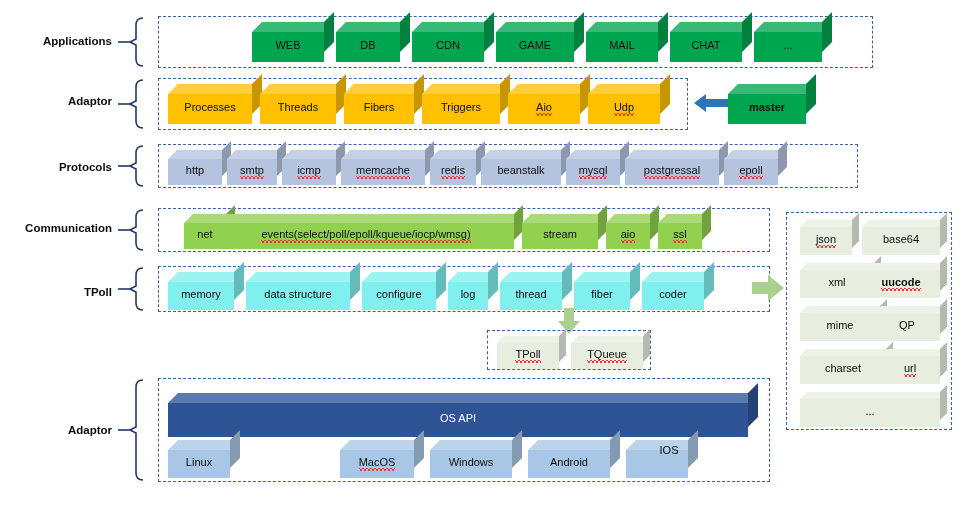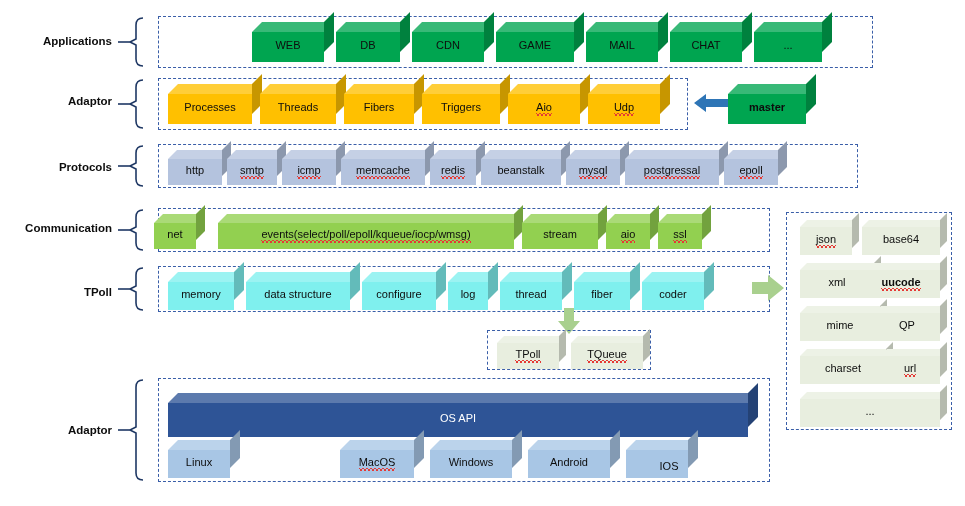--- a/index.html
+++ b/index.html
@@ -230,21 +230,21 @@
       <div class="face-side" style="top: 0px; width: 9px; height: 26px; background: rgb(140, 152, 173); transform: skewY(-45deg); transform-origin: left top; right: 0px;"></div>
       <div class="lbl" style="top: 14px; width: 94px;"><span class="sq">postgressal</span></div>
     </div>
     <div class="box3d" style="left: 724px; top: 150px; width: 63px; height: 35px;">
       <div class="face-front" style="top: 9px; width: 54px; height: 26px; background: rgb(180, 195, 222);"></div>
       <div class="face-top" style="width: 54px; height: 9px; background: rgb(197, 208, 229); transform: skewX(-45deg); transform-origin: left bottom;"></div>
       <div class="face-side" style="top: 0px; width: 9px; height: 26px; background: rgb(140, 152, 173); transform: skewY(-45deg); transform-origin: left top; right: 0px;"></div>
       <div class="lbl" style="top: 14px; width: 54px;"><span class="sq">epoll</span></div>
     </div>
     <div class="group" style="left: 158px; top: 208px; width: 612px; height: 44px;"></div>
-    <div class="box3d" style="left: 154px; top: 214px; width: 51px; height: 35px;">
+    <div class="box3d" style="left: 184px; top: 214px; width: 51px; height: 35px;">
       <div class="face-front" style="top: 9px; width: 42px; height: 26px; background: rgb(146, 208, 80);"></div>
       <div class="face-top" style="width: 42px; height: 9px; background: rgb(170, 218, 119); transform: skewX(-45deg); transform-origin: left bottom;"></div>
       <div class="face-side" style="top: 0px; width: 9px; height: 26px; background: rgb(114, 162, 62); transform: skewY(-45deg); transform-origin: left top; right: 0px;"></div>
       <div class="lbl" style="top: 14px; width: 42px;">net</div>
     </div>
     <div class="box3d" style="left: 218px; top: 214px; width: 305px; height: 35px;">
       <div class="face-front" style="top: 9px; width: 296px; height: 26px; background: rgb(146, 208, 80);"></div>
       <div class="face-top" style="width: 296px; height: 9px; background: rgb(170, 218, 119); transform: skewX(-45deg); transform-origin: left bottom;"></div>
       <div class="face-side" style="top: 0px; width: 9px; height: 26px; background: rgb(114, 162, 62); transform: skewY(-45deg); transform-origin: left top; right: 0px;"></div>
       <div class="lbl" style="top: 14px; width: 296px;"><span class="sq">events(select/poll/epoll/kqueue/iocp/wmsg)</span></div>
@@ -416,21 +416,21 @@
     <div class="box3d" style="left: 528px; top: 440px; width: 92px; height: 38px;">
       <div class="face-front" style="top: 10px; width: 82px; height: 28px; background: rgb(168, 198, 229);"></div>
       <div class="face-top" style="width: 82px; height: 10px; background: rgb(187, 211, 235); transform: skewX(-45deg); transform-origin: left bottom;"></div>
       <div class="face-side" style="top: 0px; width: 10px; height: 28px; background: rgb(131, 154, 179); transform: skewY(-45deg); transform-origin: left top; right: 0px;"></div>
       <div class="lbl" style="top: 16px; width: 82px;">Android</div>
     </div>
     <div class="box3d" style="left: 626px; top: 440px; width: 72px; height: 38px;">
       <div class="face-front" style="top: 10px; width: 62px; height: 28px; background: rgb(168, 198, 229);"></div>
       <div class="face-top" style="width: 62px; height: 10px; background: rgb(187, 211, 235); transform: skewX(-45deg); transform-origin: left bottom;"></div>
       <div class="face-side" style="top: 0px; width: 10px; height: 28px; background: rgb(131, 154, 179); transform: skewY(-45deg); transform-origin: left top; right: 0px;"></div>
-      <div class="lbl" style="top: 20px; width: 86px;">IOS</div>
+      <div class="lbl" style="top: 4px; width: 86px;">IOS</div>
     </div>
     <div class="row-label" style="left: 4px; top: 35px; width: 108px;">Applications</div>
     <div class="bracket" style="left: 118px; top: 16px;">
       <svg width="34" height="52" viewBox="0 0 34 52">
     <path d="M 0 26 L 12 26" stroke="#1f3864" stroke-width="1.6" fill="none"></path>
     <path d="M 12 26 L 18 23 L 18 9
              Q 18 2 25 2" stroke="#1f3864" stroke-width="1.6" fill="none"></path>
     <path d="M 12 26 L 18 29 L 18 43
              Q 18 50 25 50" stroke="#1f3864" stroke-width="1.6" fill="none"></path>
   </svg>

